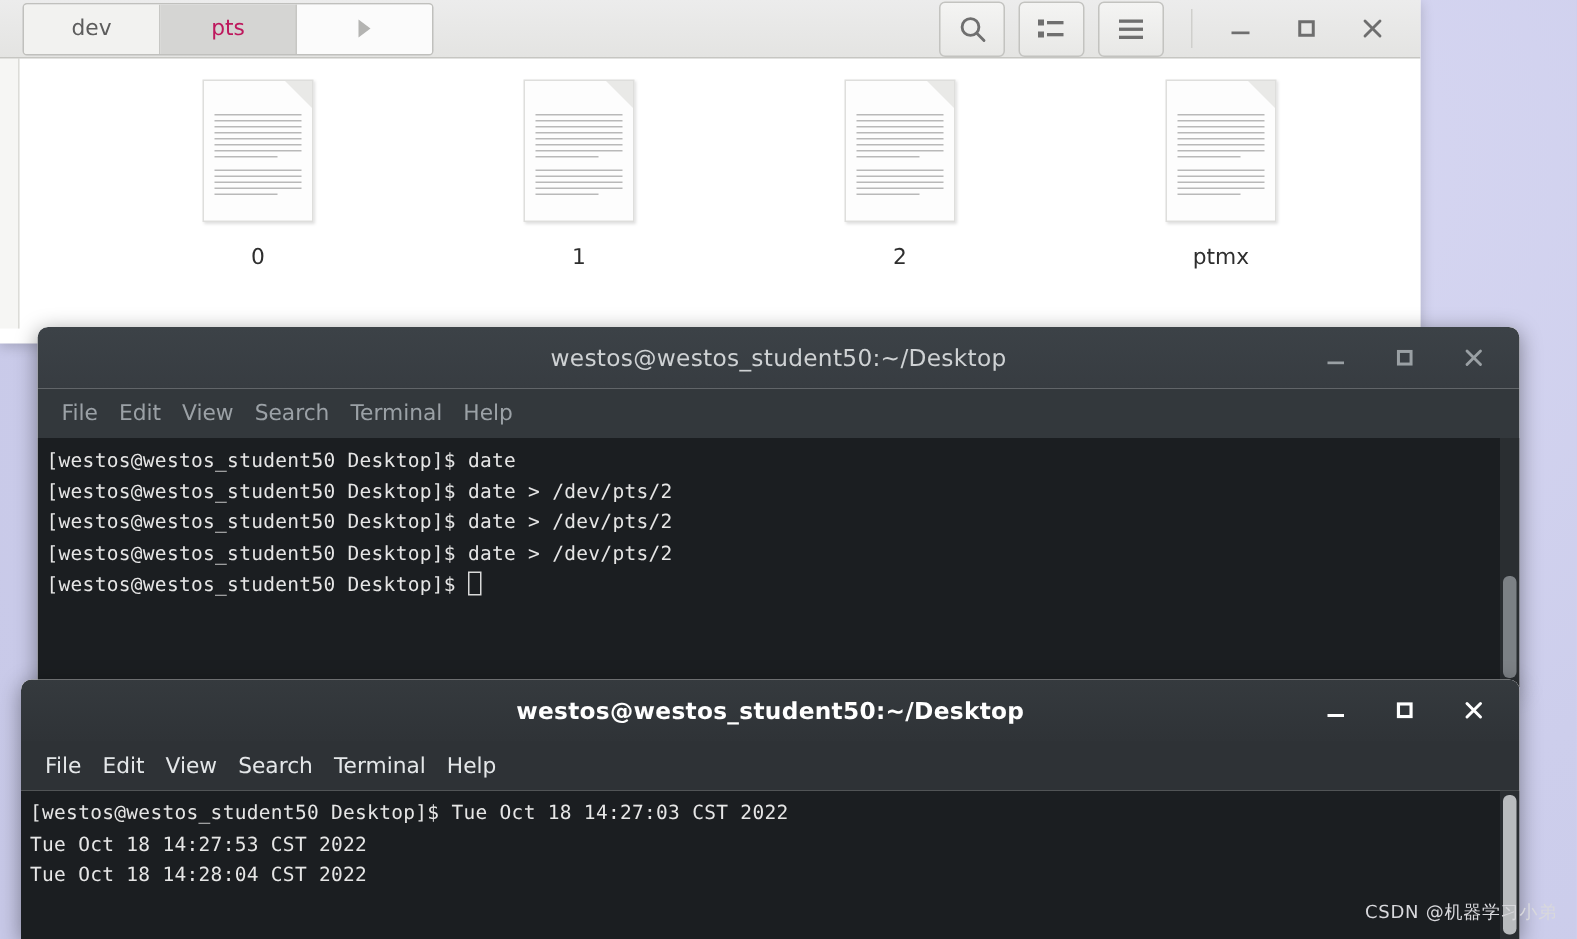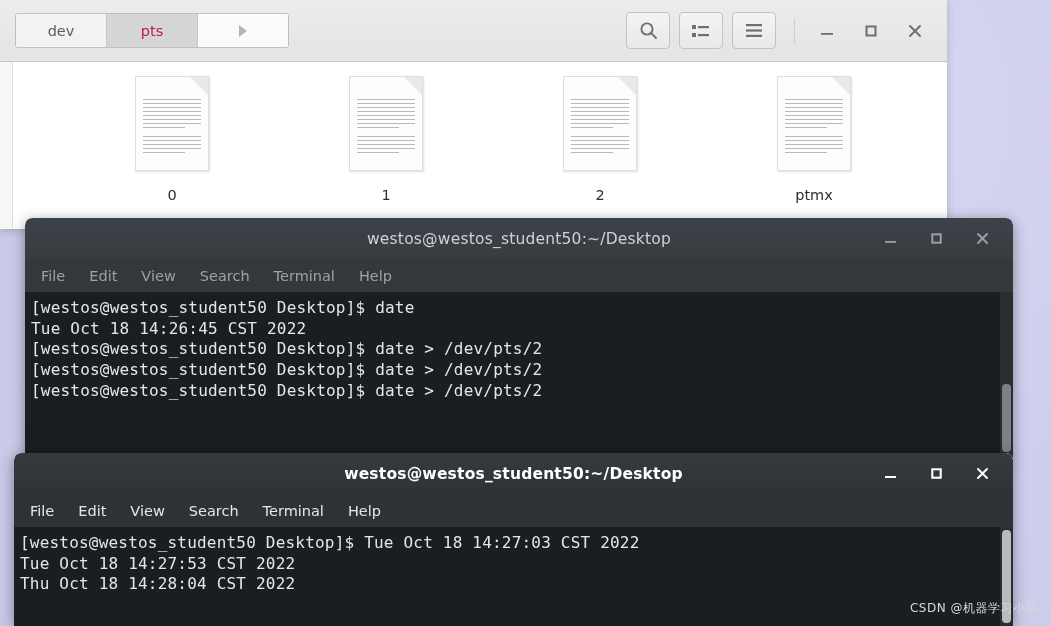--- a/index.html
+++ b/index.html
@@ -28,21 +28,21 @@
     position: absolute;
     left: 0;
     top: 0;
     width: 947px;
     height: 229px;
     background: #ffffff;
     overflow: hidden;
     box-shadow: 0 2px 8px rgba(0,0,0,0.18);
   }
   #fm-headerbar {
-    height: 62px;
+    height: 39px;
     background: linear-gradient(to bottom, #ececec, #e4e4e2);
     border-bottom: 1px solid #c6c6c2;
     display: flex;
     align-items: center;
     padding: 0 10px;
     box-sizing: border-box;
     position: relative;
   }
 
   
@@ -232,42 +232,42 @@
     display: flex;
     align-items: center;
     justify-content: center;
     cursor: default;
   }
   .term-menubar {
     height: 33px;
     display: flex;
     align-items: center;
     padding-left: 16px;
-    gap: 24px;
+    gap: 14px;
   }
   #terminal-1 .term-menubar { background: #33383c; }
   #terminal-2 .term-menubar { background: #2e3236; }
   .term-menu {
     font-size: 14.5px;
     cursor: default;
   }
   #terminal-1 .term-menu { color: #9ba1a6; }
   #terminal-2 .term-menu { color: #e4e7e9; }
 
   .term-screen {
     background: #1b1e21;
     position: relative;
     height: calc(100% - 74px);
     padding: 6px 0 0 6px;
     box-sizing: border-box;
     overflow: hidden;
   }
   .term-line {
     font-family: "DejaVu Sans Mono", monospace;
-    font-size: 16px;
+    font-size: 13px;
     line-height: 20.7px;
     color: #e6e6e6;
     white-space: pre;
     letter-spacing: 0.2px;
   }
   .cursor-block {
     display: inline-block;
     width: 9px;
     height: 16px;
     border: 1.5px solid #d9d9d9;
@@ -506,24 +506,24 @@
     <span class="term-menu">File</span>
     <span class="term-menu">Edit</span>
     <span class="term-menu">View</span>
     <span class="term-menu">Search</span>
     <span class="term-menu">Terminal</span>
     <span class="term-menu">Help</span>
   </div>
 
   <div class="term-screen">
     <div class="term-line">[westos@westos_student50 Desktop]$ date</div>
-    <div class="term-line">Tue Oct 18 14:26:45 CST 2022</div>
     <div class="term-line">[westos@westos_student50 Desktop]$ date &gt; /dev/pts/2</div>
     <div class="term-line">[westos@westos_student50 Desktop]$ date &gt; /dev/pts/2</div>
     <div class="term-line">[westos@westos_student50 Desktop]$ date &gt; /dev/pts/2</div>
+    <div class="term-line"><span>[westos@westos_student50 Desktop]$ </span><span class="cursor-block"></span></div>
 
     <div class="term-scrollbar">
       <div class="term-thumb" id="t1-thumb"></div>
     </div>
   </div>
 </div>
 
 <div class="terminal" id="terminal-2">
   <div class="term-titlebar">
     <span class="term-title">westos@westos_student50:~/Desktop</span>
@@ -552,21 +552,21 @@
     <span class="term-menu">Edit</span>
     <span class="term-menu">View</span>
     <span class="term-menu">Search</span>
     <span class="term-menu">Terminal</span>
     <span class="term-menu">Help</span>
   </div>
 
   <div class="term-screen">
     <div class="term-line">[westos@westos_student50 Desktop]$ Tue Oct 18 14:27:03 CST 2022</div>
     <div class="term-line">Tue Oct 18 14:27:53 CST 2022</div>
-    <div class="term-line">Thu Oct 18 14:28:04 CST 2022</div>
+    <div class="term-line">Tue Oct 18 14:28:04 CST 2022</div>
 
     <div class="term-scrollbar">
       <div class="term-thumb" id="t2-thumb"></div>
     </div>
   </div>
 </div>
 
 <div id="watermark">CSDN @机器学习小弟</div>
 
 </body></html>

